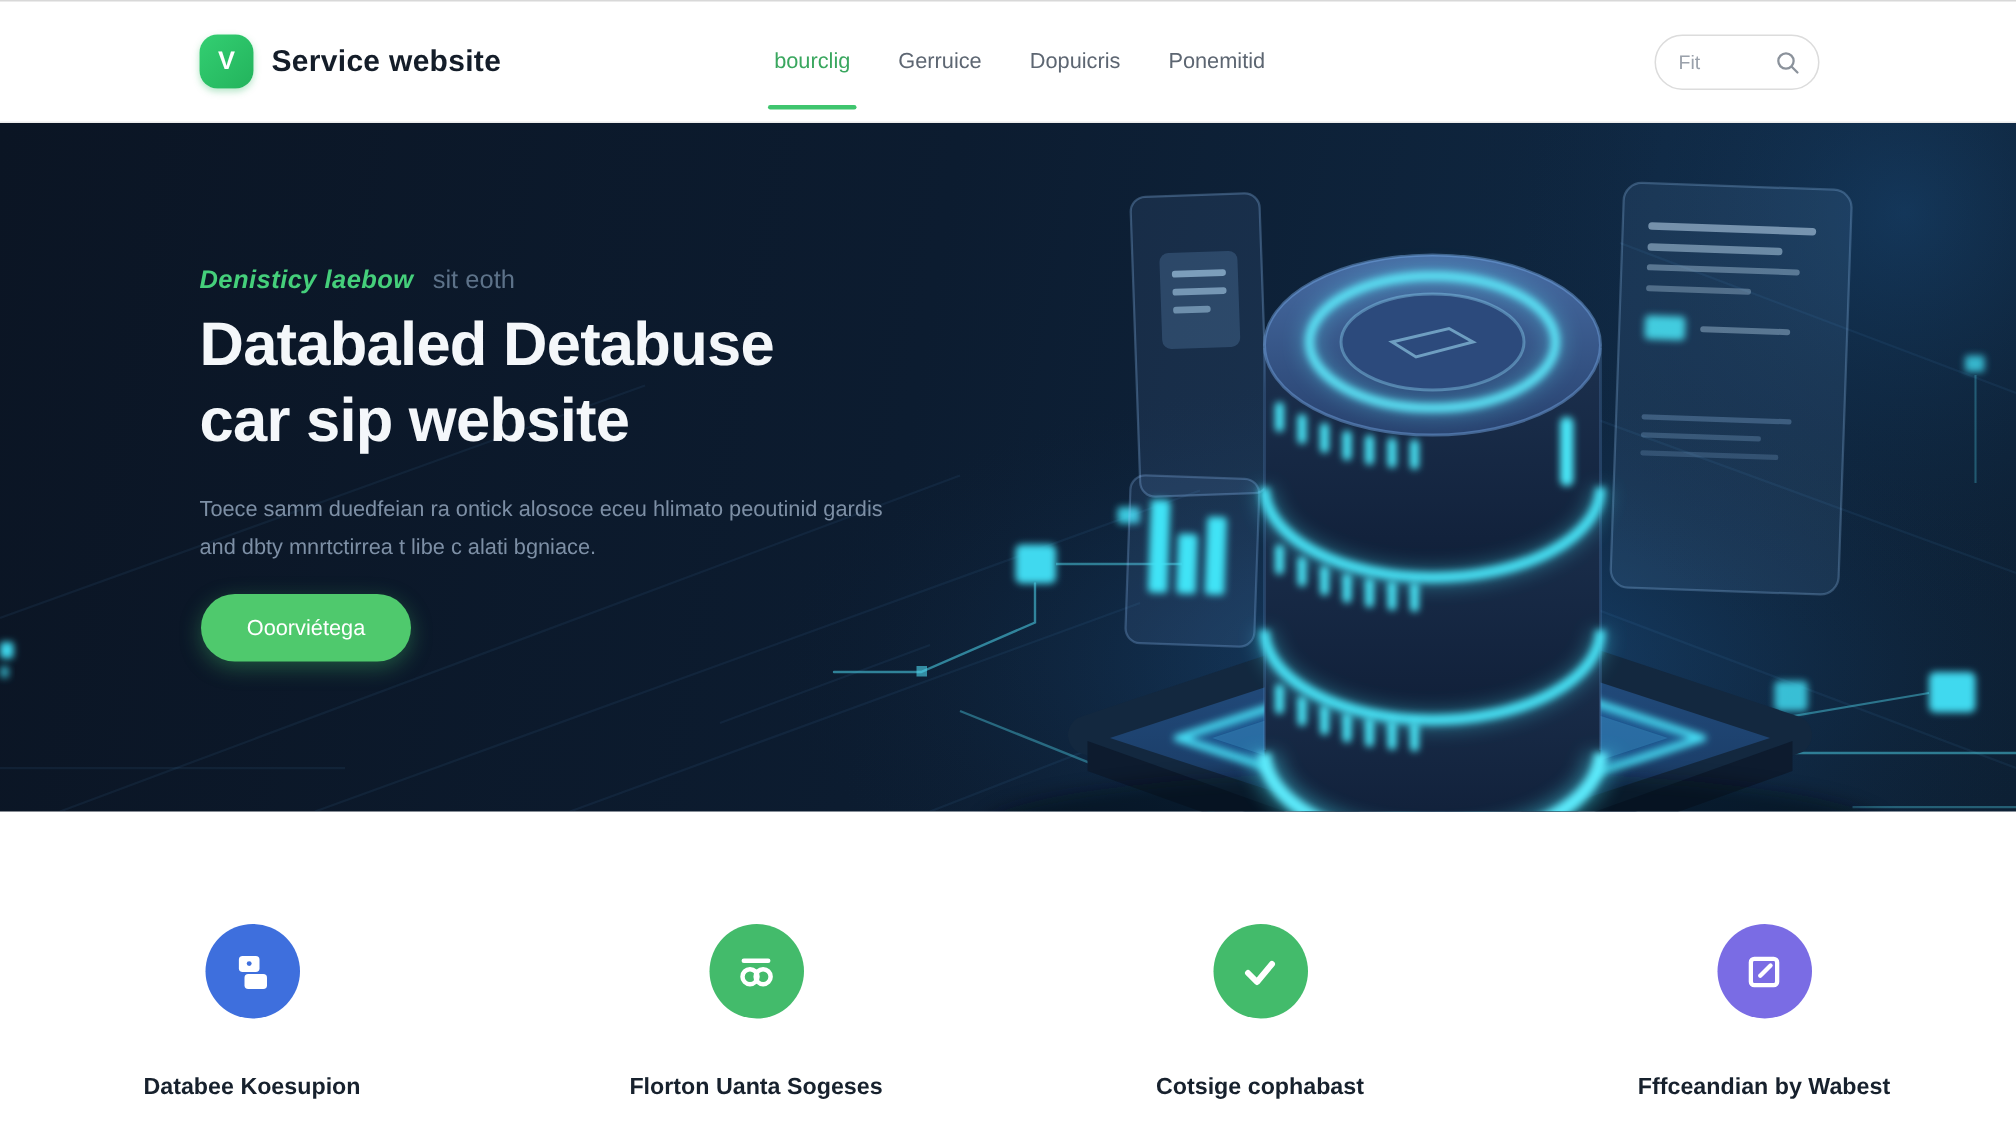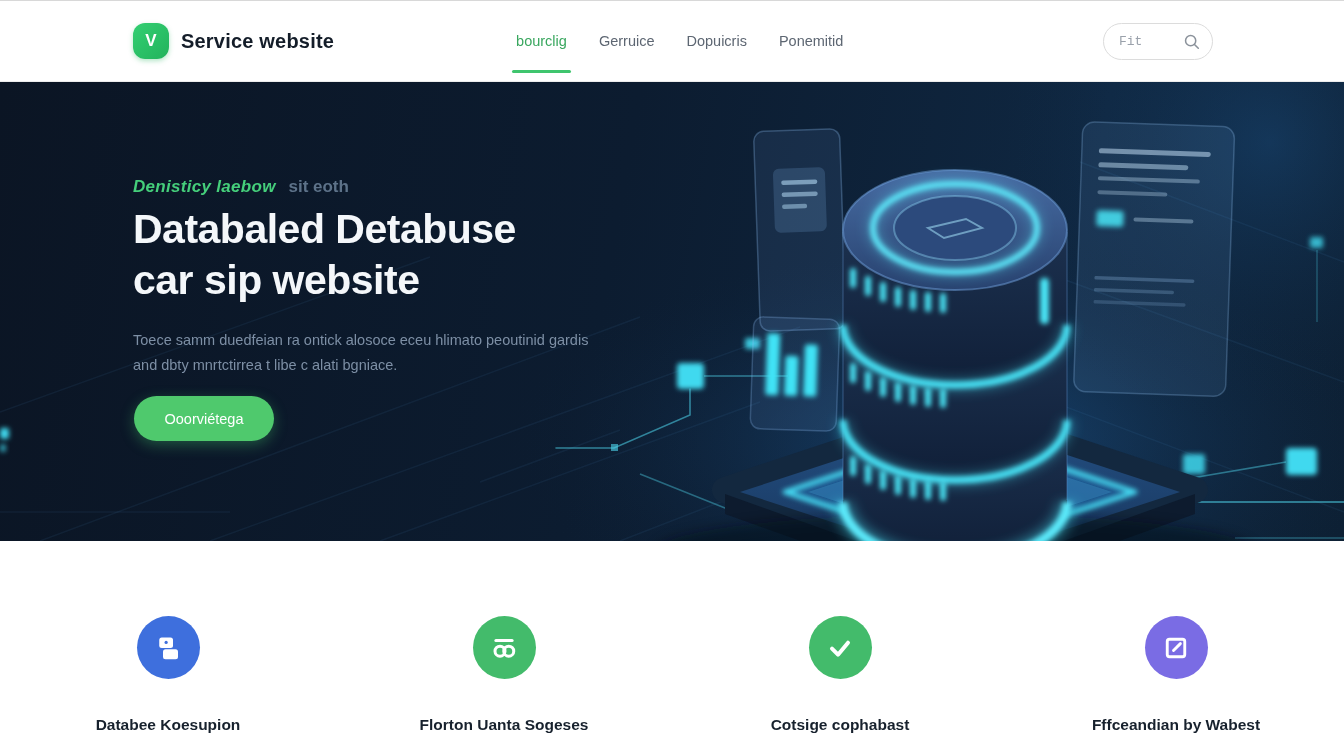--- a/index.html
+++ b/index.html
@@ -28,41 +28,41 @@
     content:""; position:absolute; left:-4px; right:-4px; bottom:-24px;
     height:3px; border-radius:2px; background:#3fc56e;
   }
   .header-right{ margin-left:auto; display:flex; gap:14px; align-items:center; }
   .search-pill{
     width:110px; height:37px; border:1.5px solid #dcdcdc; border-radius:19px;
     display:flex; align-items:center; padding:0 12px 0 15px; gap:6px; background:#fff;
   }
   .search-pill input{
     border:none; outline:none; width:55px; font-size:13px; color:#4a525c;
-    font-family:Liberation Mono, monospace; background:transparent;
+    font-family:Liberation Sans, sans-serif; background:transparent;
   }
   .search-pill input::placeholder{ color:#9aa1ab; }
   .search-pill svg{ margin-left:auto; }
   .btn-primary{
     height:37px; padding:0 22px; border:none; border-radius:19px; cursor:pointer;
     background:#2e7ef2; color:#fff; font-size:11.5px; font-weight:600; letter-spacing:.2px;
     box-shadow:0 2px 6px rgba(46,126,242,.35);
     font-family:"Liberation Sans", sans-serif;
   }
 
   
   .hero{
     position:relative; height:459px; overflow:hidden;
     background:linear-gradient(100deg,#0b1524 0%, #0c1c30 45%, #0f2741 78%, #0d2034 100%);
   }
   .hero-art{ position:absolute; inset:0; }
   .hero-copy{ position:absolute; left:133px; top:0; width:480px; z-index:2; }
   .eyebrow{ position:absolute; top:95px; left:0; font-size:17px; white-space:nowrap; }
   .eyebrow .g{ color:#45cf7b; font-weight:700; letter-spacing:.3px;font-style:italic; }
-  .eyebrow .d{ color:#5d7289; font-weight:700; margin-left:8px; }
+  .eyebrow .d{ color:#5d7289; font-weight:400; margin-left:8px; }
   .hero-title{
     position:absolute; top:122px; left:0; width:480px;
     color:#f4f7fa; font-size:41px; line-height:51px; font-weight:800; letter-spacing:-.5px;
   }
   .hero-desc{
     position:absolute; top:246px; left:0; width:470px;
     color:#7d8fa5; font-size:14.5px; line-height:25px; font-weight:500;
   }
   .btn-hero{
     position:absolute; top:314px; left:1px; width:140px; height:45px;

